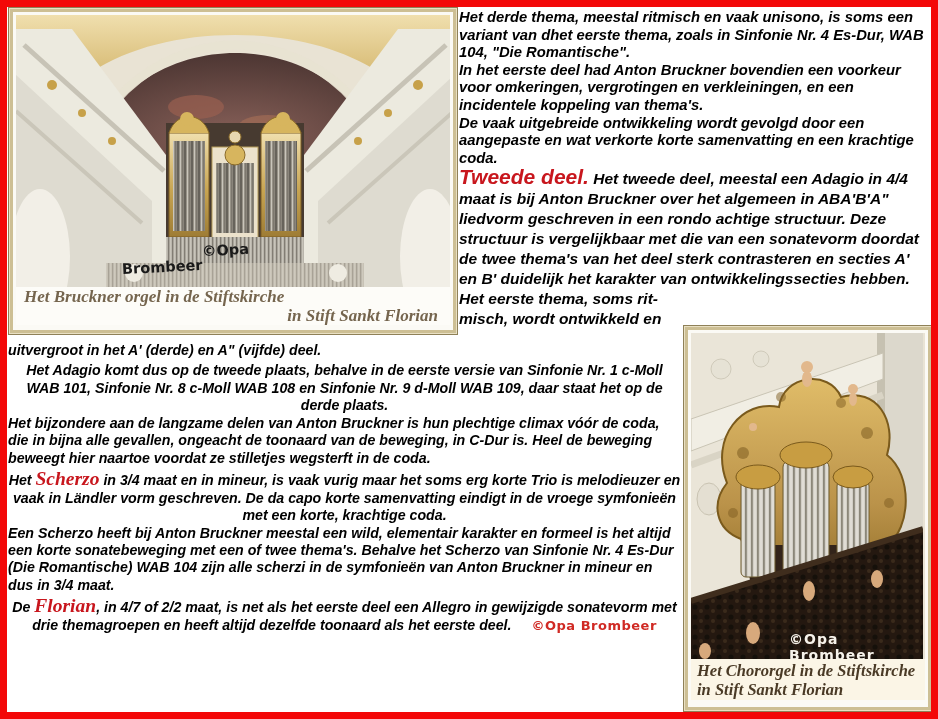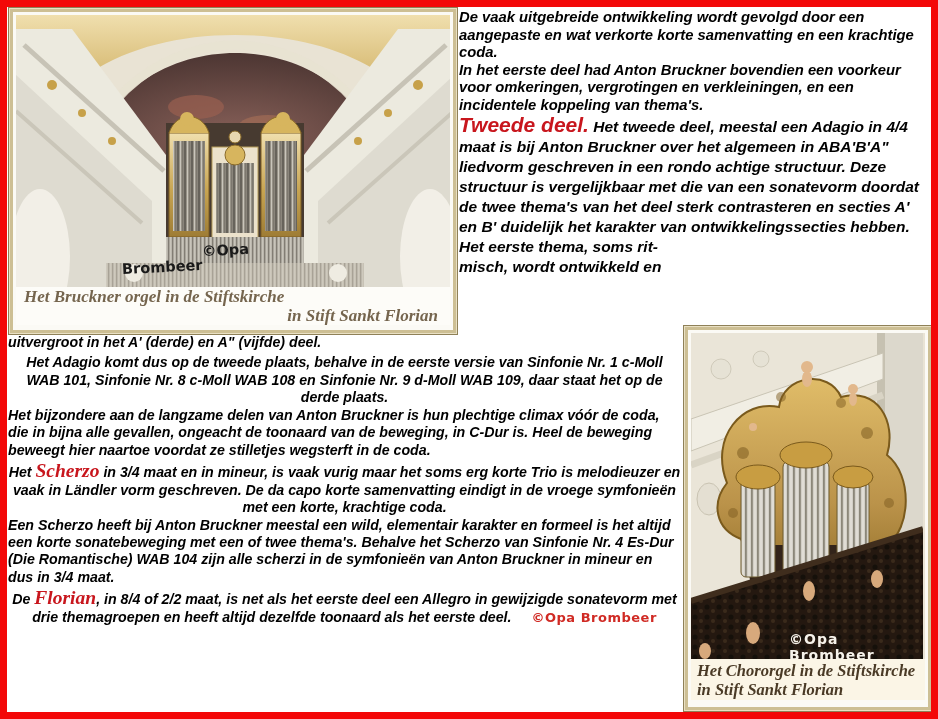--- a/index.html
+++ b/index.html
@@ -29,21 +29,21 @@
   .wm{position:absolute;font-family:"DejaVu Sans",sans-serif;font-weight:bold;}
   .wm1a{left:186px;top:227px;color:#1a1a1a;font-size:14.5px;transform:rotate(-3deg);}
   .wm1b{left:106px;top:244px;color:#1a1a1a;font-size:14.5px;transform:rotate(-3deg);}
   .wm2{left:98px;top:298px;color:#f6f2ea;font-size:14px;letter-spacing:1px;}
   
   .col-right{position:absolute;left:452px;top:2px;width:470px;color:#000;
              font-weight:bold;font-style:italic;font-size:14.8px;line-height:17.6px;}
   .col-right .big{font-size:15.5px;line-height:20px;}
   .p6lines{white-space:pre-line;}
   .accent{font-family:Liberation Sans, sans-serif;color:#c8161d;font-size:21px;line-height:20px;}
-  .main-text{position:absolute;left:1px;top:327px;width:673px;color:#000;
+  .main-text{position:absolute;left:1px;top:335px;width:673px;color:#000;
              font-weight:bold;font-style:italic;font-size:14.2px;line-height:17.45px;}
   .accent2{font-family:"Liberation Serif",serif;color:#c8161d;font-size:19.5px;line-height:17px;}
   .mt{margin-top:3px;text-align:center;}
   .credit{color:#d02a24;font-family:"DejaVu Sans",sans-serif;font-style:normal;
           font-weight:bold;font-size:13px;margin-left:20px;letter-spacing:0.5px;}
 </style>
 </head>
 <body>
 
 <div class="page">
@@ -131,22 +131,23 @@
         <div class="wm wm1b">Brombeer</div>
       </div>
       <figcaption class="cap1">
         <div class="l1">Het Bruckner orgel in de Stiftskirche</div>
         <div class="l2">in Stift Sankt Florian</div>
       </figcaption>
     </div>
   </figure>
 
   <div class="col-right">
+    <p>Het derde thema, meestal ritmisch en vaak unisono, is soms een variant van dhet eerste thema, zoals in Sinfonie Nr. 4 Es-Dur, WAB 104, "Die Romantische".</p>
+    <p>In het eerste deel had Anton Bruckner bovendien een voorkeur voor omkeringen, vergrotingen en verkleiningen, en een incidentele koppeling van thema's.</p>
     <p>De vaak uitgebreide ontwikkeling wordt gevolgd door een aangepaste en wat verkorte korte samenvatting en een krachtige coda.</p>
-    <p>In het eerste deel had Anton Bruckner bovendien een voorkeur voor omkeringen, vergrotingen en verkleiningen, en een incidentele koppeling van thema's.</p>
     <p class="big"><span class="accent">Tweede deel.</span><span> Het tweede deel, meestal een Adagio in 4/4 maat is bij Anton Bruckner over het algemeen in ABA'B'A" liedvorm geschreven in een rondo achtige structuur. Deze structuur is vergelijkbaar met die van een sonatevorm doordat de twee thema's van het deel sterk contrasteren en secties A' en B' duidelijk het karakter van ontwikkelingssecties hebben.</span></p>
     <p class="big p6lines">Het eerste thema, soms rit-
 misch, wordt ontwikkeld en</p>
   </div>
 
   <figure class="frame f2">
     <div class="mat">
       <div class="photo">
         <svg width="232" height="326" viewBox="0 0 232 326">
           <defs>
@@ -220,16 +221,16 @@
       </figcaption>
     </div>
   </figure>
 
   <div class="main-text">
     <p>uitvergroot in het A' (derde) en A" (vijfde) deel.</p>
     <p class="mt">Het Adagio komt dus op de tweede plaats, behalve in de eerste versie van Sinfonie Nr. 1 c-Moll WAB 101, Sinfonie Nr. 8  c-Moll WAB 108 en Sinfonie Nr. 9 d-Moll WAB 109, daar staat het op de derde plaats.</p>
     <p>Het bijzondere aan de langzame delen van Anton Bruckner is hun plechtige climax vóór de coda, die in bijna alle gevallen, ongeacht de toonaard van de beweging, in C-Dur is. Heel de beweging beweegt hier naartoe voordat ze stilletjes wegsterft in de coda.</p>
     <p class="mt"><span>Het </span><span class="accent2">Scherzo</span><span> in 3/4 maat en in mineur, is vaak vurig maar het soms erg korte Trio is melodieuzer en vaak in Ländler vorm geschreven. De da capo korte samenvatting eindigt in de vroege symfonieën met een korte, krachtige coda.</span></p>
     <p>Een Scherzo heeft bij Anton Bruckner meestal een wild, elementair karakter en formeel is het altijd een korte sonatebeweging met een of twee thema's. Behalve het Scherzo van Sinfonie Nr. 4 Es-Dur (Die Romantische) WAB 104 zijn alle scherzi in de symfonieën van Anton Bruckner in mineur en dus in 3/4 maat.</p>
-    <p class="mt"><span>De </span><span class="accent2">Florian</span><span>, in 8/4 of 2/2 maat, is net als het eerste deel een Allegro in gewijzigde sonatevorm met drie themagroepen en heeft altijd dezelfde toonaard als het eerste deel.</span><span class="credit">©Opa Brombeer</span></p>
+    <p class="mt"><span>De </span><span class="accent2">Florian</span><span>, in 4/7 of 2/2 maat, is net als het eerste deel een Allegro in gewijzigde sonatevorm met drie themagroepen en heeft altijd dezelfde toonaard als het eerste deel.</span><span class="credit">©Opa Brombeer</span></p>
   </div>
 
 </div>
 
 </body></html>

